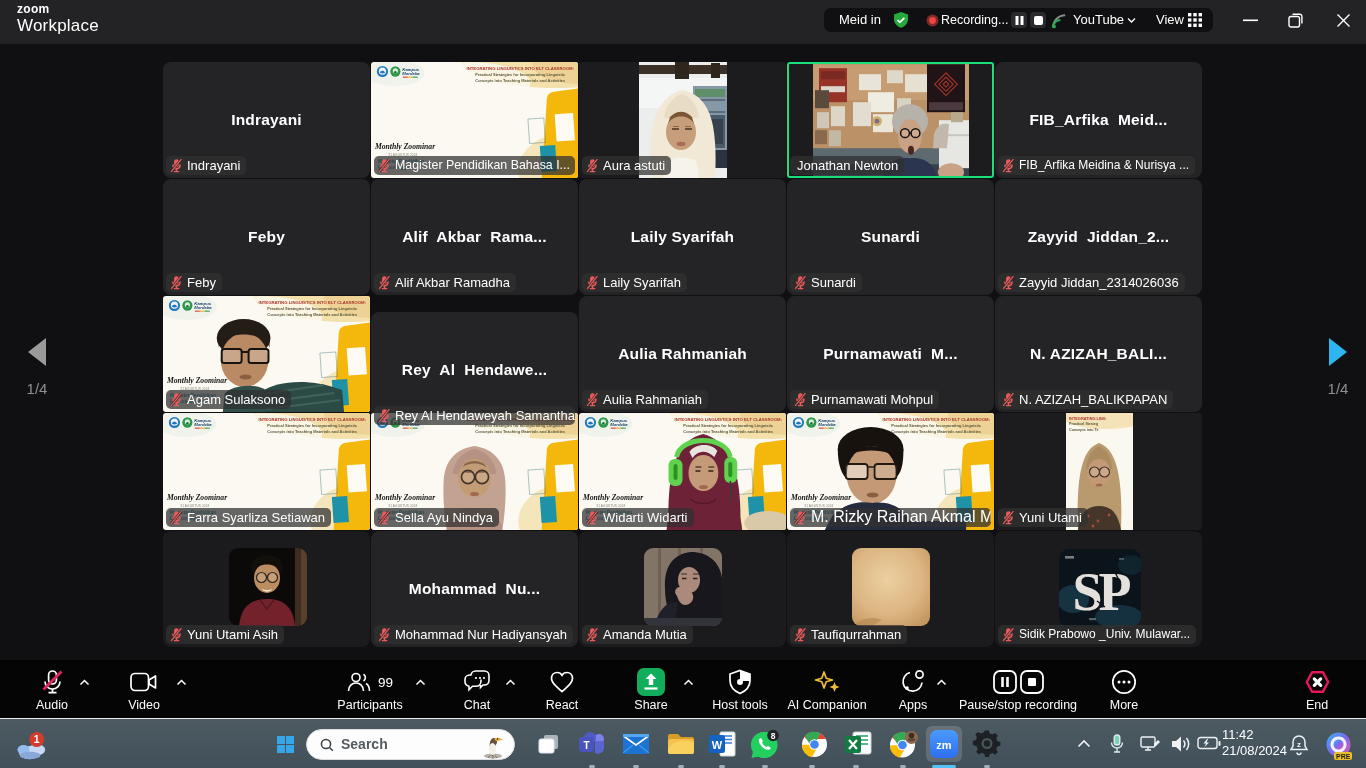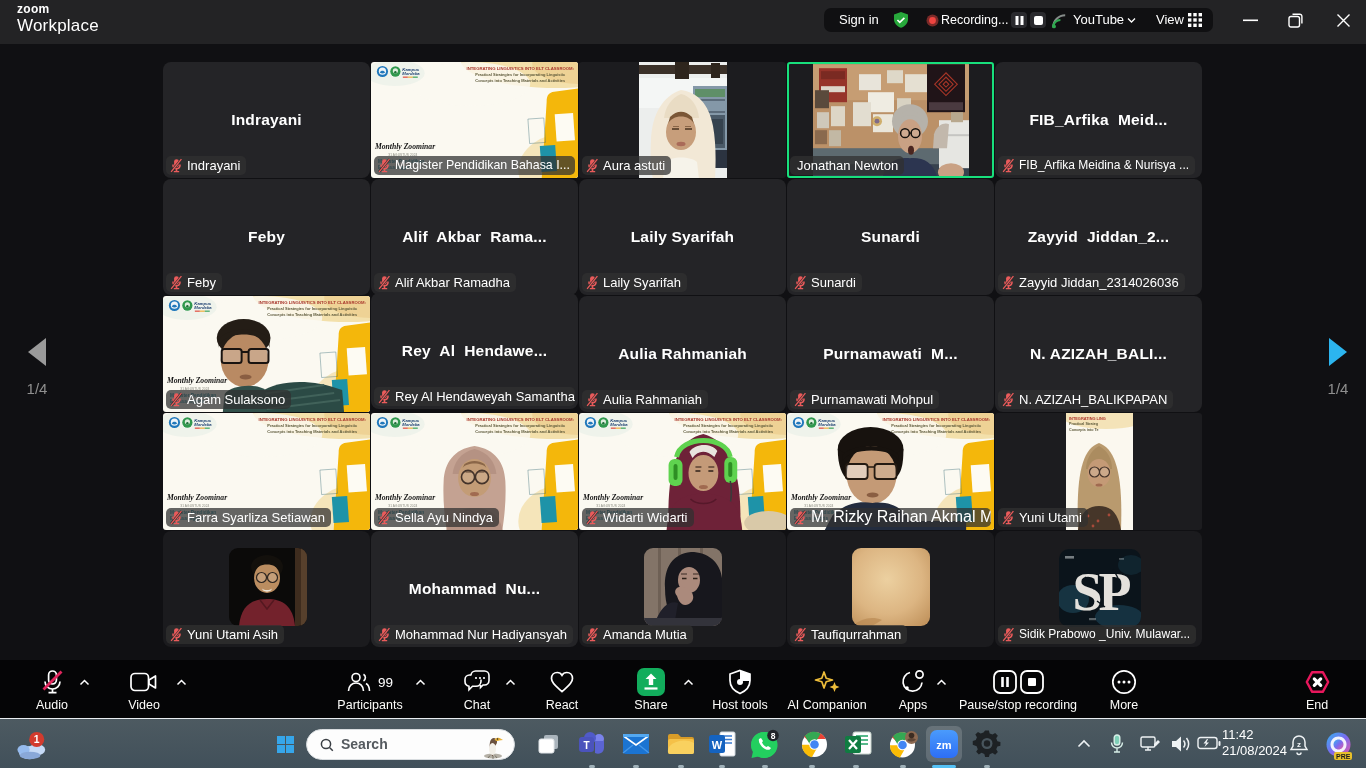--- a/index.html
+++ b/index.html
@@ -75,21 +75,21 @@
 </symbol>
 </defs>
 </svg>
 
 <div id="titlebar">
  <div id="zlogo">
         <div class="z1">zoom</div>
         <div class="z2">Workplace</div>
       </div>
  <div id="tpill">
-  <span class="tp" style="left:15px;">Sign in</span>
+  <span class="tp" style="left:15px;">Meid in</span>
   <svg style="position:absolute;left:68px;top:3px" width="18" height="18" viewBox="0 0 18 18">
           <path d="M9 1l7 2.6v4.6c0 4-2.9 7-7 8.6-4.1-1.6-7-4.6-7-8.6V3.6z" fill="#27a83b"></path>
           <path d="M5.4 9l2.4 2.4 4.6-4.6" stroke="#fff" stroke-width="1.7" fill="none"></path>
         </svg>
   <svg style="position:absolute;left:102px;top:6px" width="13" height="13" viewBox="0 0 13 13">
           <circle cx="6.5" cy="6.5" r="6" fill="#7a2a28"></circle>
           <circle cx="6.5" cy="6.5" r="3.4" fill="#ee4440"></circle>
         </svg>
   <span class="tp" style="left:117px;font-size:12.5px;">Recording...</span>
     <span style="position:absolute;left:187px;top:4px;width:16px;height:16px;border-radius:4px;background:#2a2a2e;"></span>
@@ -176,21 +176,21 @@
       <div class="lbl"><svg width="13" height="15">
           <use href="#mic"></use>
         </svg>Sunardi</div>
     </div>
 <div class="cell ncell" style="left:995px;top:178.8px">
       <div class="cname">Zayyid&nbsp; Jiddan_2...</div>
       <div class="lbl"><svg width="13" height="15">
           <use href="#mic"></use>
         </svg>Zayyid Jiddan_2314026036</div>
     </div>
-<div class="cell ncell" style="left:371px;top:293px">
+<div class="cell ncell" style="left:371px;top:312px">
       <div class="cname">Rey&nbsp; Al&nbsp; Hendawe...</div>
       <div class="lbl"><svg width="13" height="15">
           <use href="#mic"></use>
         </svg>Rey Al Hendaweyah Samantha</div>
     </div>
 <div class="cell ncell" style="left:579px;top:296.1px">
       <div class="cname">Aulia Rahmaniah</div>
       <div class="lbl"><svg width="13" height="15">
           <use href="#mic"></use>
         </svg>Aulia Rahmaniah</div>

